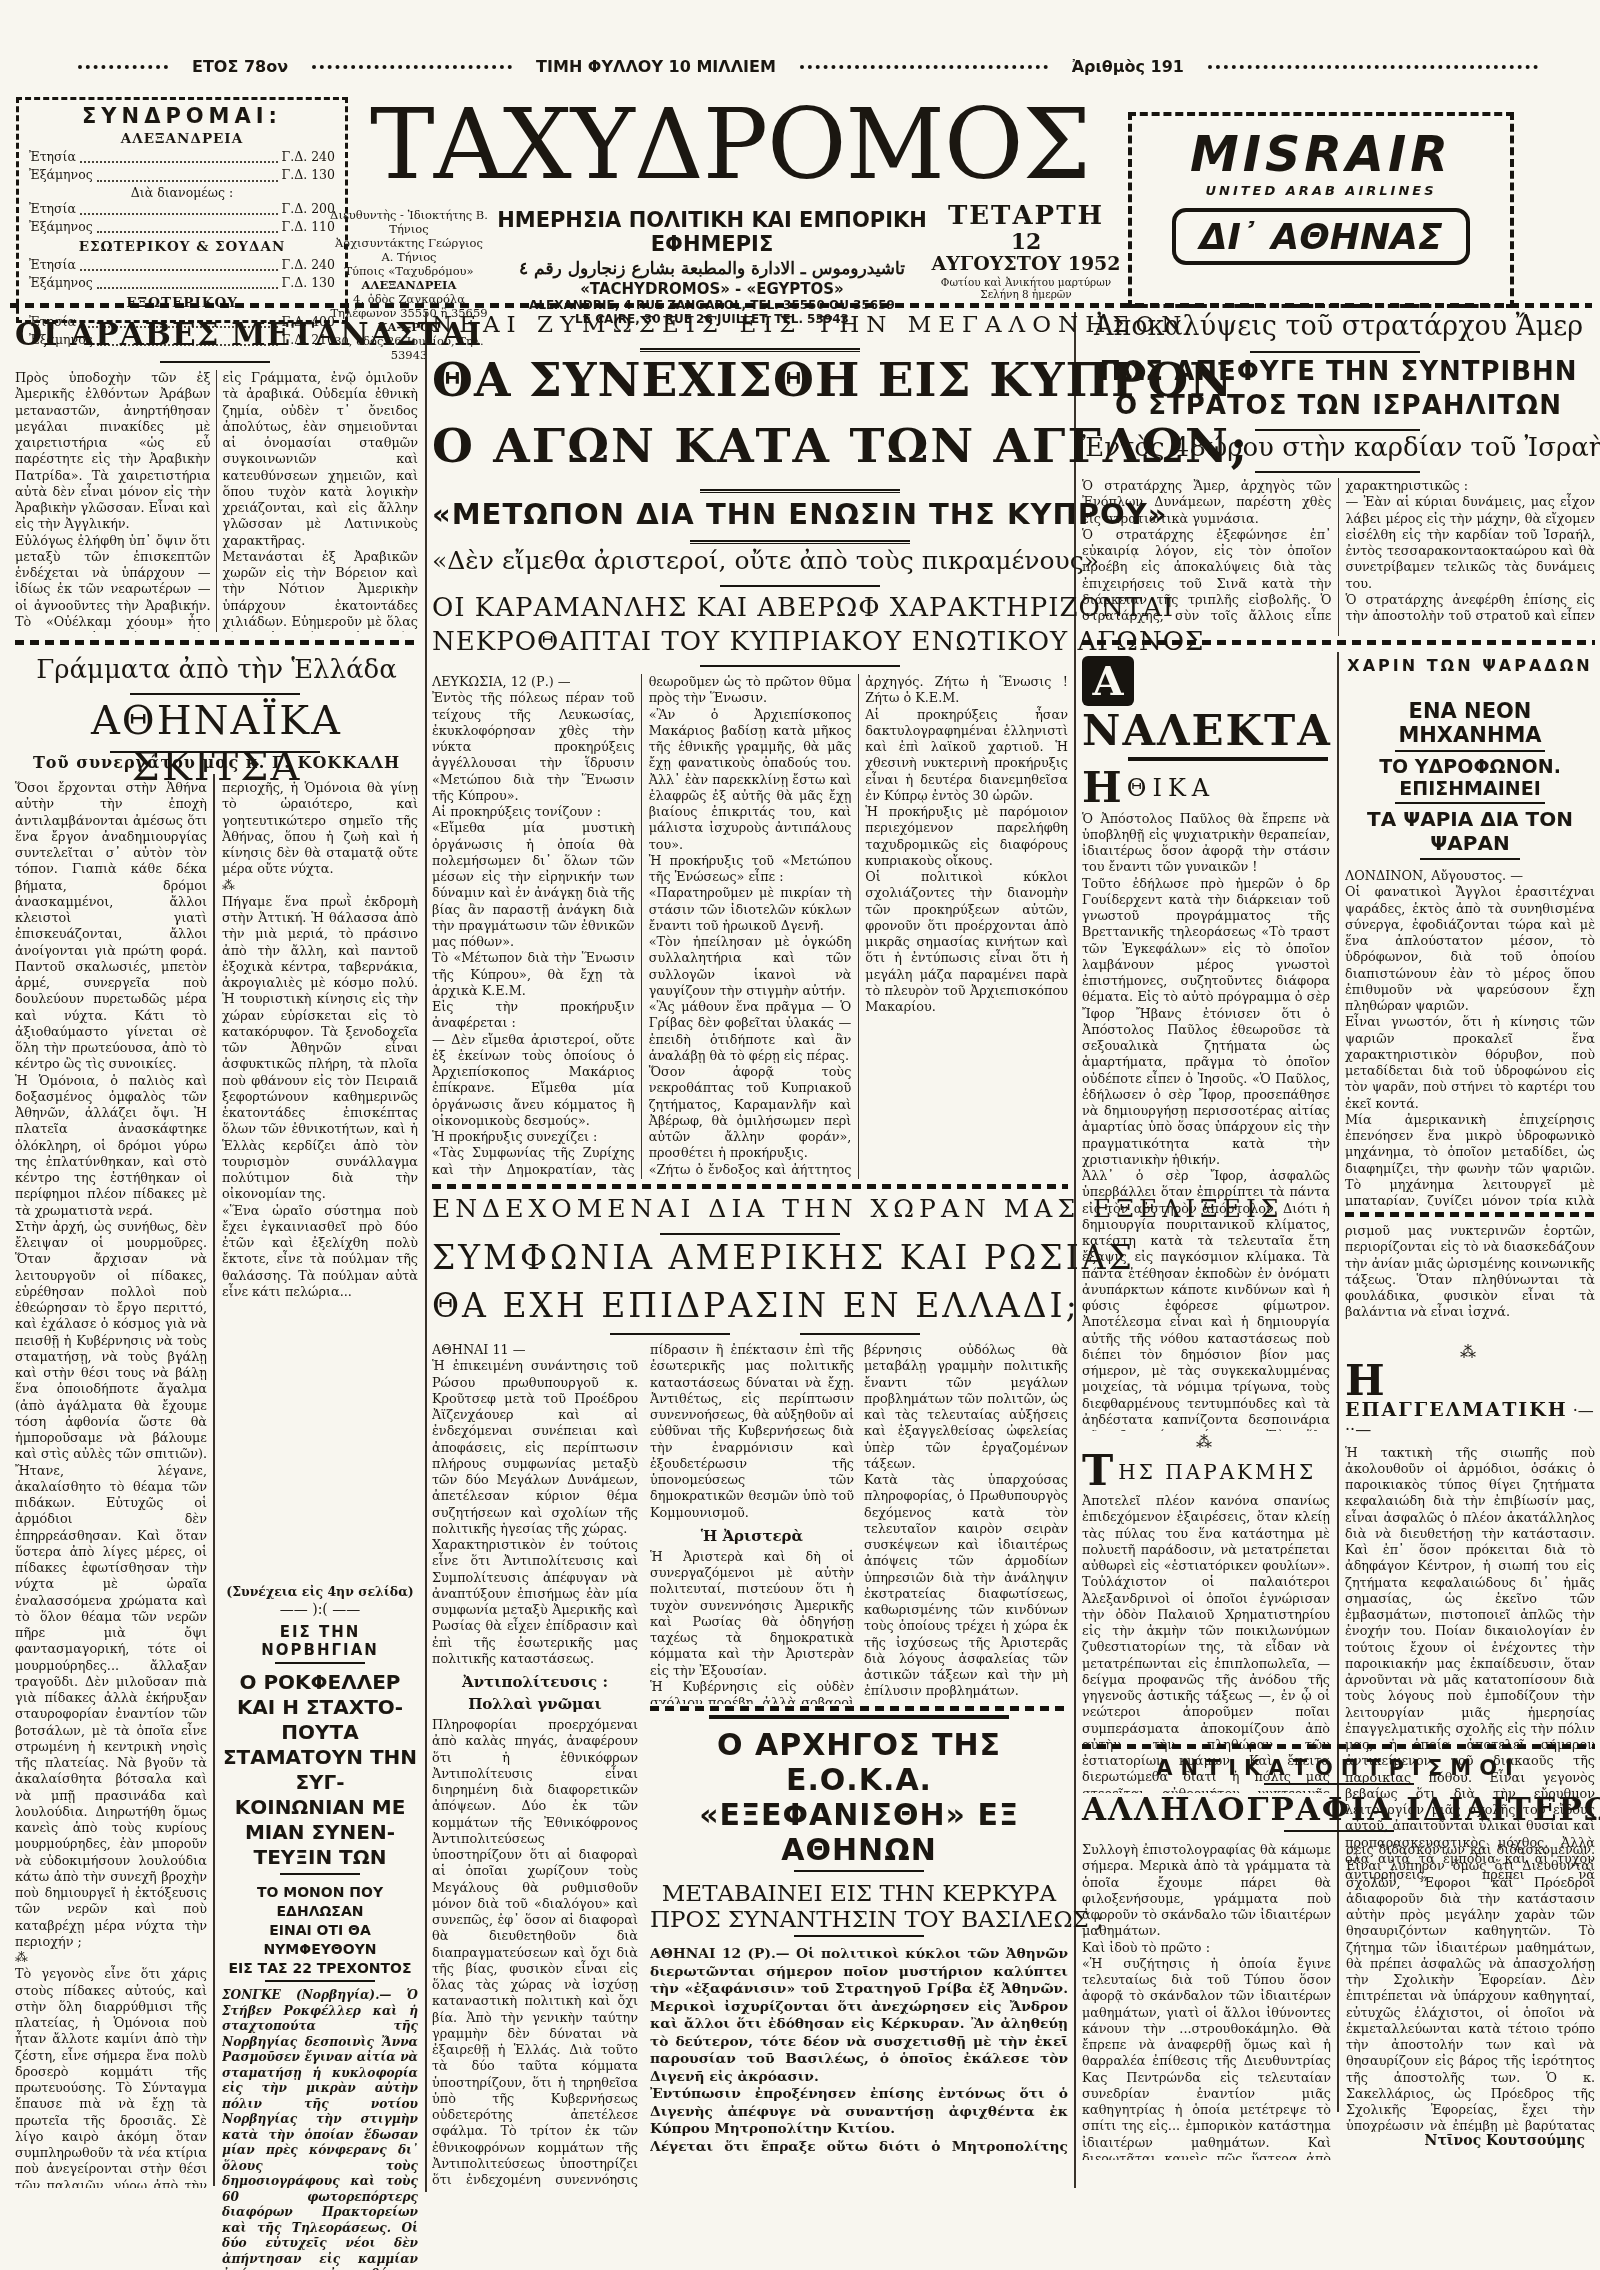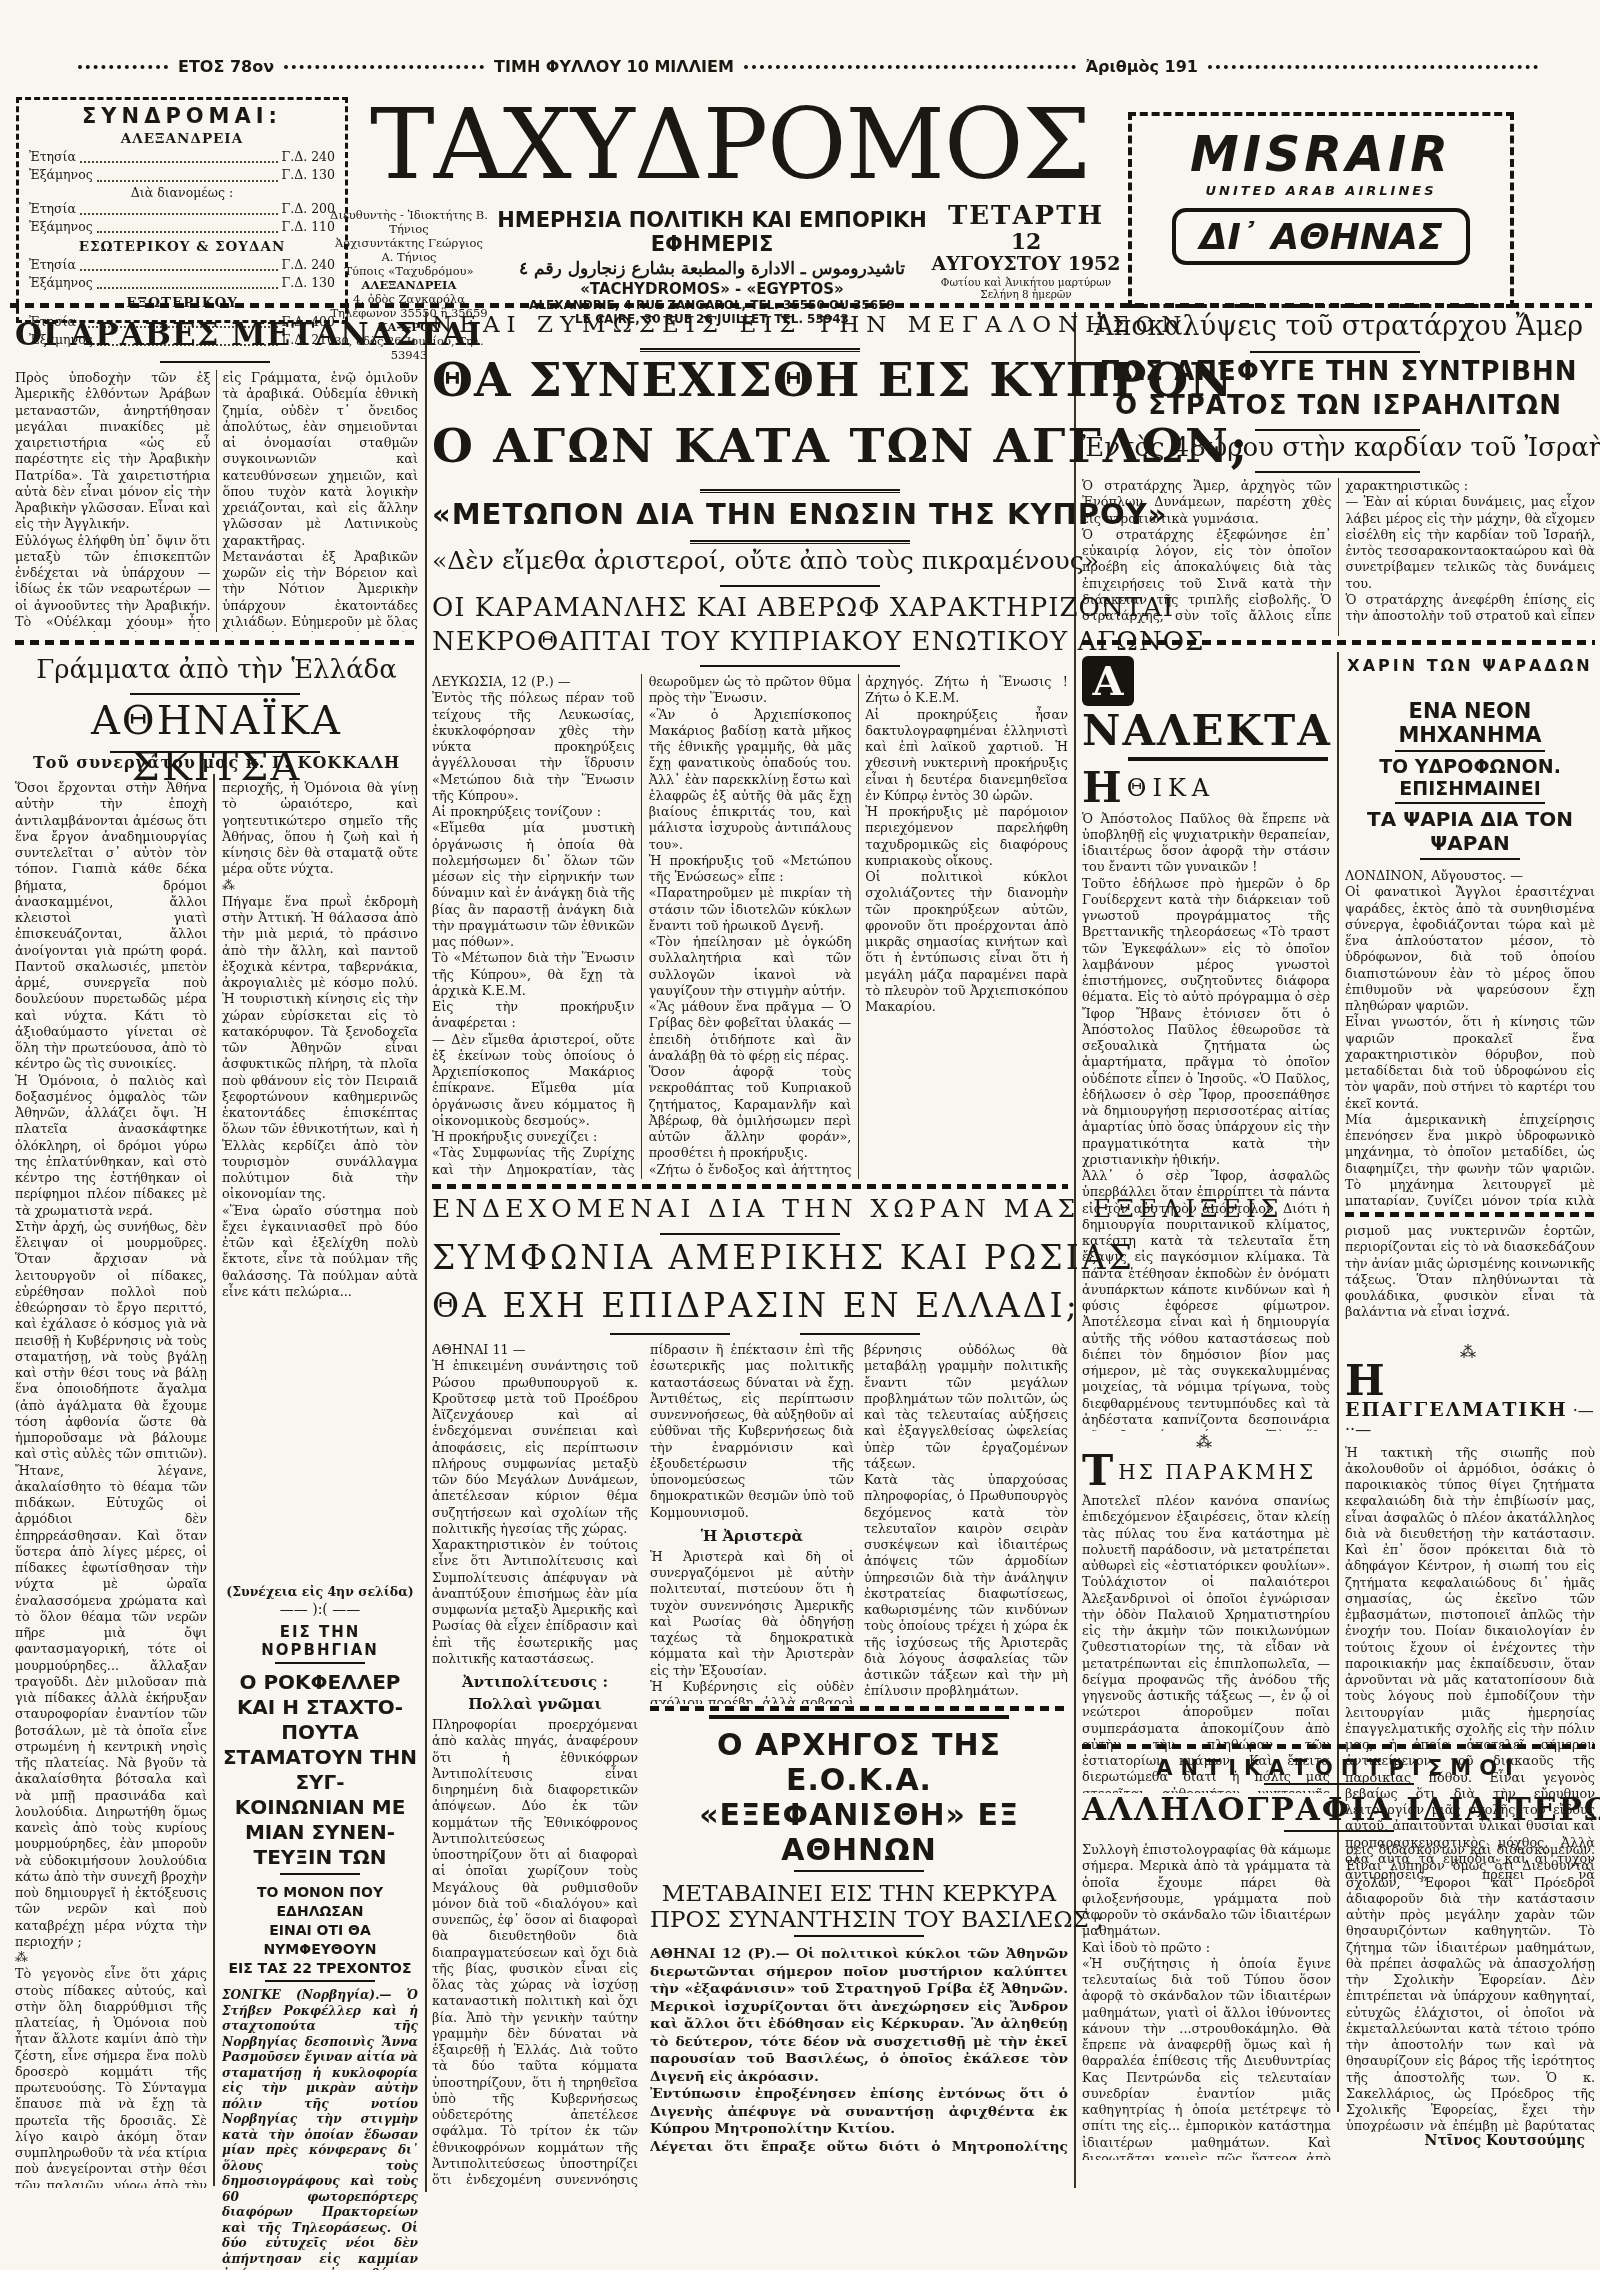--- a/index.html
+++ b/index.html
@@ -11,21 +11,21 @@
   .vline{position:absolute;width:1.5px;background:#39332a;}
   .uline{height:0;border-top:2.5px solid #17140f;margin:3px auto 0;}
   .dline{height:1px;border-top:2.5px solid #17140f;border-bottom:1px solid #17140f;margin:3px auto 0;}
   .body{font-size:12.8px;line-height:1.27;text-align:justify;white-space:pre-line;overflow:hidden;}
   .sans{font-family:"DejaVu Sans",sans-serif;}
   .kick{font-family:"DejaVu Serif",serif;}
   .subh{font-weight:bold;text-align:center;font-size:15px;margin:6px 0 4px;}
   .srow{display:flex;font-size:12.5px;line-height:1.45;}
   .srow .sdots{flex:1;border-bottom:2px dotted #4a443a;margin:0 4px 3px;}
   .shead{text-align:center;font-weight:bold;font-size:13.5px;letter-spacing:1px;line-height:1.5;}
-  .topline{position:absolute;left:78px;right:62px;top:57px;display:flex;align-items:center;gap:10px;
+  .topline{position:absolute;left:78px;right:62px;top:57px;display:flex;align-items:center;gap:24px;
            font-family:"DejaVu Sans",sans-serif;font-weight:bold;font-size:16px;}
   .tdots{border-top:4px dotted #17140f;height:0;}
   .bigcap{font-size:42px;font-weight:bold;line-height:.8;vertical-align:-6px;}
   .stars{text-align:center;font-size:16px;letter-spacing:4px;margin:2px 0;}
   .hl-sans{font-family:"DejaVu Sans",sans-serif;font-weight:bold;}
   .logoA{display:inline-block;width:52px;height:50px;background:#17140f;color:#f8f6ef;
          font-weight:bold;font-size:40px;line-height:50px;text-align:center;border-radius:6px;}
 </style>
 </head>
 <body>

